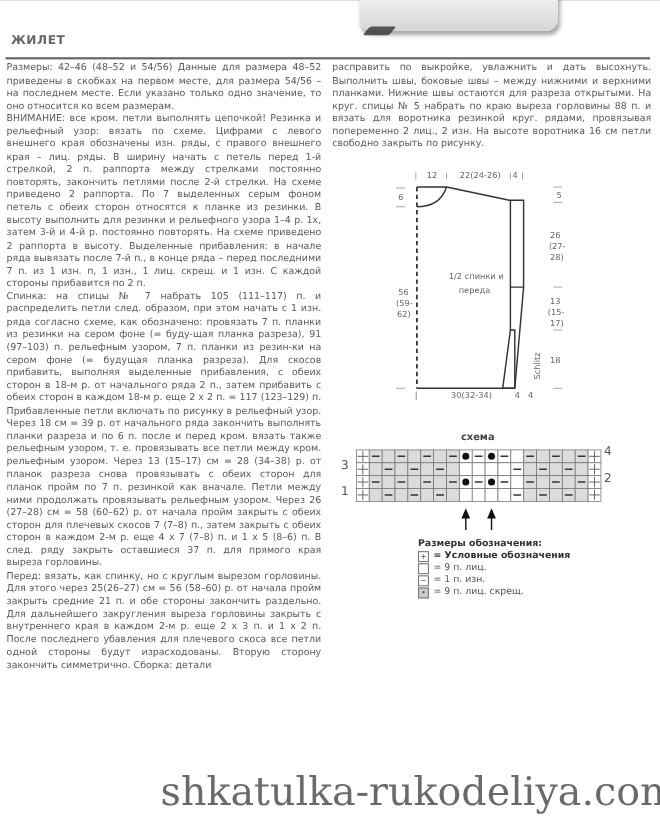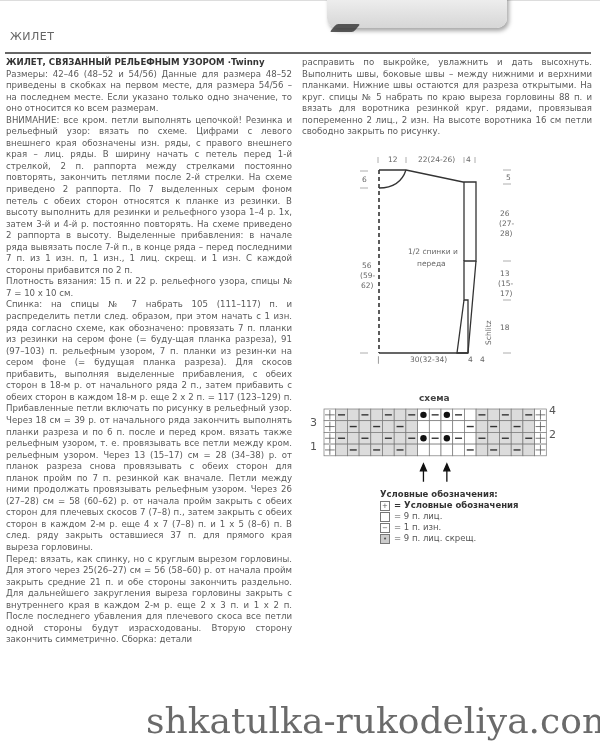--- a/index.html
+++ b/index.html
@@ -1,20 +1,20 @@
 <!DOCTYPE html>
 <html><head>
 <meta charset="utf-8">
 <style>
   html,body{margin:0;padding:0;background:#fff;}
   body{width:600px;height:746px;position:relative;overflow:hidden;font-family:"DejaVu Sans",sans-serif;color:#555;}
   .topline{position:absolute;left:0;top:0;width:600px;height:1px;background:#ddd;}
   .tag{position:absolute;left:327px;top:-6px;width:180px;height:34px;background:linear-gradient(#f2f2f2,#d6d6d6);border-radius:0 0 10px 10px;box-shadow:2px 3px 4px rgba(0,0,0,.35);font-size:17px;color:#444;text-align:right;padding-right:12px;box-sizing:border-box;line-height:40px;}
   .tag .fold{position:absolute;left:6px;bottom:-4px;width:24px;height:8px;background:#333;transform:skewX(-40deg);border-radius:2px;opacity:.8;}
-  .section{position:absolute;left:10px;top:30px;font-size:11px;color:#666;letter-spacing:.5px;}
+  .section{position:absolute;left:10px;top:30px;font-size:11px;color:#666;letter-spacing:.5px;font-weight:bold;}
   .rule{position:absolute;left:5px;top:52px;width:586px;height:2px;background:#666;}
   .col{position:absolute;font-size:8.6px;line-height:11.55px;color:#5a5a5a;text-align:justify;}
   .left{left:6px;top:57px;width:286px;}
   .right{left:302px;top:57px;width:290px;}
   .col p{margin:0;}
   .title{font-weight:bold;color:#333;}
   .title .brand{font-weight:bold;}
   .diagram{position:absolute;left:300px;top:140px;width:300px;height:250px;}
   .diagram text{font-family:"DejaVu Sans",sans-serif;fill:#666;font-size:7.5px;}
   .chart-title{position:absolute;left:419px;top:393px;font-size:9px;font-weight:bold;color:#444;}
@@ -31,24 +31,22 @@
 <body>
 
 <div class="topline"></div>
 <div class="tag">
   <div class="fold"></div>
 </div>
 <div class="section">ЖИЛЕТ</div>
 <div class="rule"></div>
 
 <div class="col left">
-  <p class="title"><span>ЖИЛЕТ, СВЯЗАННЫЙ РЕЛЬЕФНЫМ УЗОРОМ</span> <span class="brand">·Twinny</span></p>
   <p>Размеры: 42–46 (48–52 и 54/56) Данные для размера 48–52 приведены в скобках на первом месте, для размера 54/56 – на последнем месте. Если указано только одно значение, то оно относится ко всем размерам.</p>
   <p>ВНИМАНИЕ: все кром. петли выполнять цепочкой! Резинка и рельефный узор: вязать по схеме. Цифрами с левого внешнего края обозначены изн. ряды, с правого внешнего края – лиц. ряды. В ширину начать с петель перед 1-й стрелкой, 2 п. раппорта между стрелками постоянно повторять, закончить петлями после 2-й стрелки. На схеме приведено 2 раппорта. По 7 выделенных серым фоном петель с обеих сторон относятся к планке из резинки. В высоту выполнить для резинки и рельефного узора 1–4 р. 1х, затем 3-й и 4-й р. постоянно повторять. На схеме приведено 2 раппорта в высоту. Выделенные прибавления: в начале ряда вывязать после 7-й п., в конце ряда – перед последними 7 п. из 1 изн. п, 1 изн., 1 лиц. скрещ. и 1 изн. С каждой стороны прибавится по 2 п.</p>
-  <p>Плотность вязания: 15 п. и 22 р. рельефного узора, спицы № 7 = 10 х 10 см.</p>
   <p>Спинка: на спицы № 7 набрать 105 (111–117) п. и распределить петли след. образом, при этом начать с 1 изн. ряда согласно схеме, как обозначено: провязать 7 п. планки из резинки на сером фоне (= буду-щая планка разреза), 91 (97–103) п. рельефным узором, 7 п. планки из резин-ки на сером фоне (= будущая планка разреза). Для скосов прибавить, выполняя выделенные прибавления, с обеих сторон в 18-м р. от начального ряда 2 п., затем прибавить с обеих сторон в каждом 18-м р. еще 2 х 2 п. = 117 (123–129) п. Прибавленные петли включать по рисунку в рельефный узор. Через 18 см = 39 р. от начального ряда закончить выполнять планки разреза и по 6 п. после и перед кром. вязать также рельефным узором, т. е. провязывать все петли между кром. рельефным узором. Через 13 (15–17) см = 28 (34–38) р. от планок разреза снова провязывать с обеих сторон для планок пройм по 7 п. резинкой как вначале. Петли между ними продолжать провязывать рельефным узором. Через 26 (27–28) см = 58 (60–62) р. от начала пройм закрыть с обеих сторон для плечевых скосов 7 (7–8) п., затем закрыть с обеих сторон в каждом 2-м р. еще 4 х 7 (7–8) п. и 1 х 5 (8–6) п. В след. ряду закрыть оставшиеся 37 п. для прямого края выреза горловины.</p>
   <p>Перед: вязать, как спинку, но с круглым вырезом горловины. Для этого через 25(26–27) см = 56 (58–60) р. от начала пройм закрыть средние 21 п. и обе стороны закончить раздельно. Для дальнейшего закругления выреза горловины закрыть с внутреннего края в каждом 2-м р. еще 2 х 3 п. и 1 х 2 п. После последнего убавления для плечевого скоса все петли одной стороны будут израсходованы. Вторую сторону закончить симметрично. Сборка: детали</p>
 </div>
 
 <div class="col right">
   <p>расправить по выкройке, увлажнить и дать высохнуть. Выполнить швы, боковые швы – между нижними и верхними планками. Нижние швы остаются для разреза открытыми. На круг. спицы № 5 набрать по краю выреза горловины 88 п. и вязать для воротника резинкой круг. рядами, провязывая попеременно 2 лиц., 2 изн. На высоте воротника 16 см петли свободно закрыть по рисунку.</p>
 </div>
 
 <svg class="diagram" viewBox="0 0 300 250" width="300" height="250">
   <g stroke="#999" stroke-width="0.8">
@@ -221,21 +219,21 @@
     <rect x="188.2" y="36.099999999999994" width="11.7" height="11.7" fill="#dcdcdc" stroke="#777" stroke-width="0.7"></rect>
     <line x1="190.54999999999998" x2="197.54999999999998" y1="41.949999999999996" y2="41.949999999999996" stroke="#333" stroke-width="1.4"></line>
     <rect x="199.89999999999998" y="36.099999999999994" width="11.7" height="11.7" fill="#dcdcdc" stroke="#777" stroke-width="0.7"></rect>
     <rect x="211.6" y="36.099999999999994" width="11.7" height="11.7" fill="#fff" stroke="#777" stroke-width="0.7"></rect>
     <path d="M217.45 37.099999999999994V46.8M212.6 41.949999999999996H222.29999999999998" stroke="#555" stroke-width="0.8"></path>
     <path d="M100.44999999999999 73.8V57.8M97.44999999999999 62.8L100.44999999999999 55.8L103.44999999999999 62.8Z" stroke="#111" stroke-width="1.3" fill="#111"></path>
     <path d="M123.85 73.8V57.8M120.85 62.8L123.85 55.8L126.85 62.8Z" stroke="#111" stroke-width="1.3" fill="#111"></path>
   </svg>
 
 <div class="legend">
-  <div class="lh">Условные обозначения:</div>
+  <div class="lh">Размеры обозначения:</div>
   <div class="li">
       <span class="sym">+</span>
       <span class="b">= Условные обозначения</span>
     </div>
   <div class="li">
       <span class="sym"></span>
       <span>= 9 п. лиц.</span>
     </div>
   <div class="li">
       <span class="sym">−</span>

